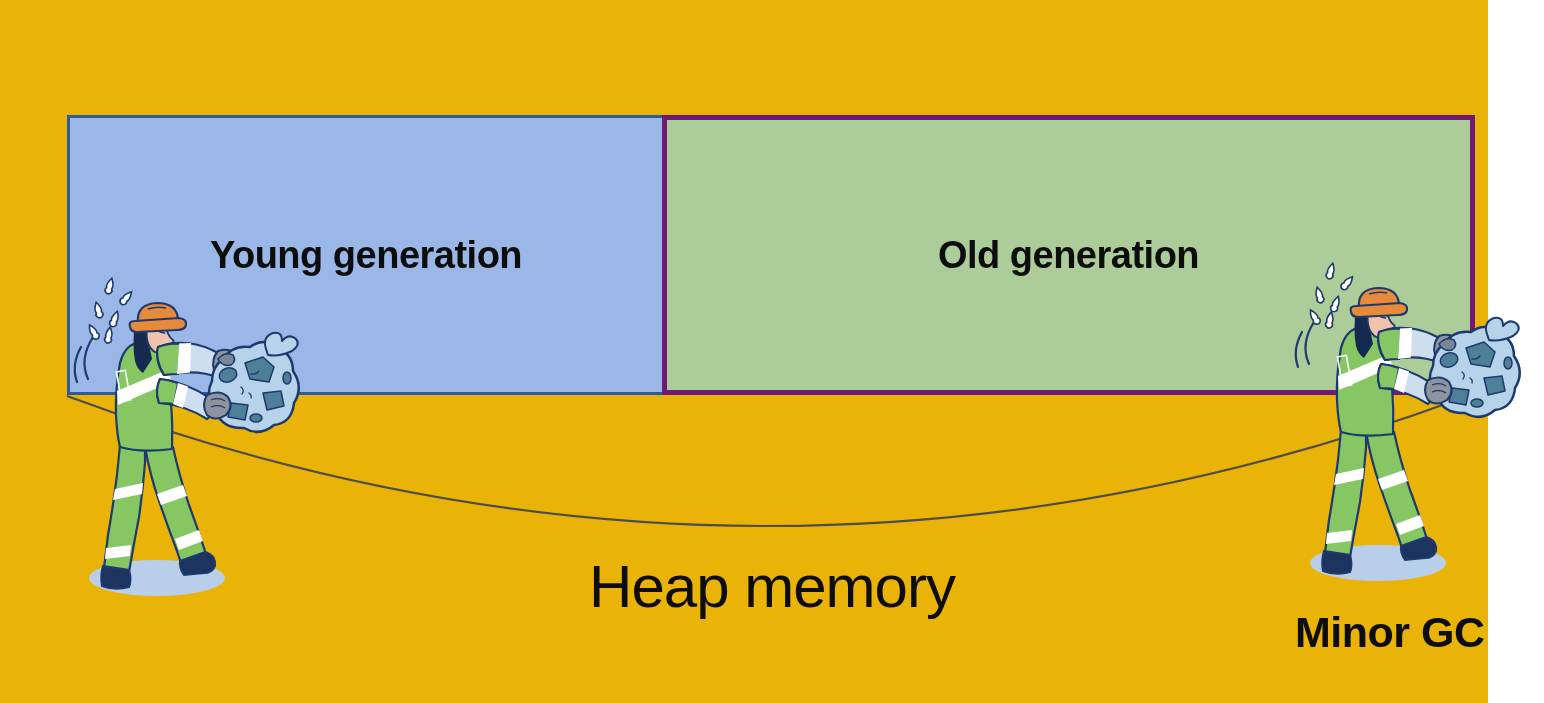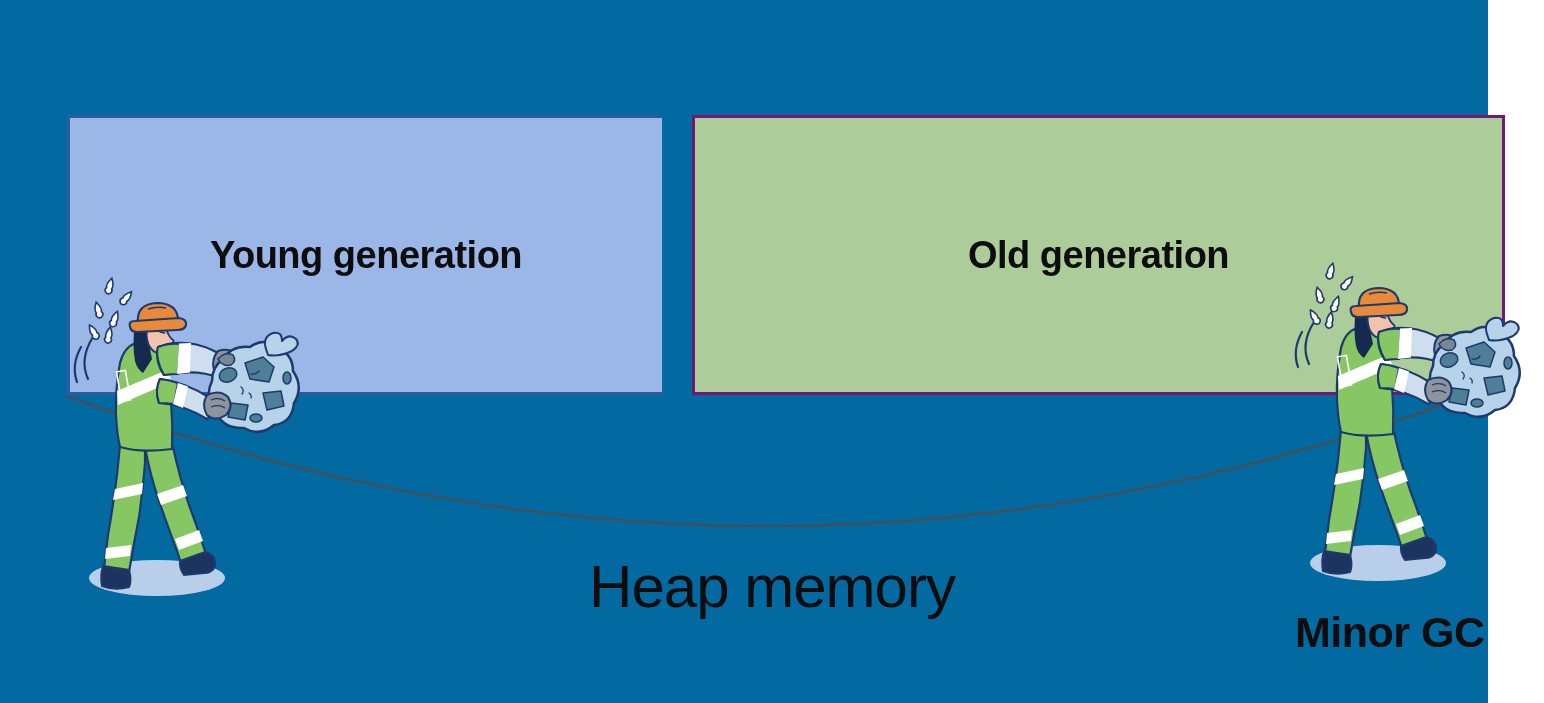--- a/index.html
+++ b/index.html
@@ -1,22 +1,22 @@
 <!DOCTYPE html>
 <html><head>
 <meta charset="utf-8">
 <style>
   html,body{margin:0;padding:0;background:#ffffff;}
   body{width:1544px;height:703px;overflow:hidden;font-family:"Liberation Sans",sans-serif;}
-  .scene{position:relative;width:1488px;height:703px;background:#0369a1;}
+  .scene{position:relative;width:1488px;height:703px;background:#eab308;}
 
   .genbox{position:absolute;top:115px;height:280px;box-sizing:border-box;
           display:flex;align-items:center;justify-content:center;}
   .genbox.young{left:67px;width:595px;background:#9bb7e8;border:3px solid #2b5c9f;border-right:none;}
-  .genbox.old{left:662px;width:813px;background:#accd9a;border:3px solid #701a75;margin-left:30px;}
+  .genbox.old{left:662px;width:813px;background:#accd9a;border:5px solid #701a75;}
   .genlabel{font-size:38px;font-weight:700;color:#0d0d0d;letter-spacing:-0.5px;white-space:nowrap;}
 
   .art{position:absolute;left:0;top:0;width:1544px;height:703px;pointer-events:none;}
   .rope{fill:none;stroke:#4d4d4d;stroke-width:2.2px;}
 
   .heap-label{position:absolute;left:0;top:552px;width:1544px;text-align:center;
               font-size:60px;font-weight:400;color:#0d0d0d;letter-spacing:-1px;}
   .gc-label{position:absolute;font-size:43px;font-weight:700;color:#0d0d0d;letter-spacing:-0.5px;white-space:nowrap;}
   .gc-label.minor{left:57px;top:621px;}
   .gc-label.major{left:1295px;top:608px;}

